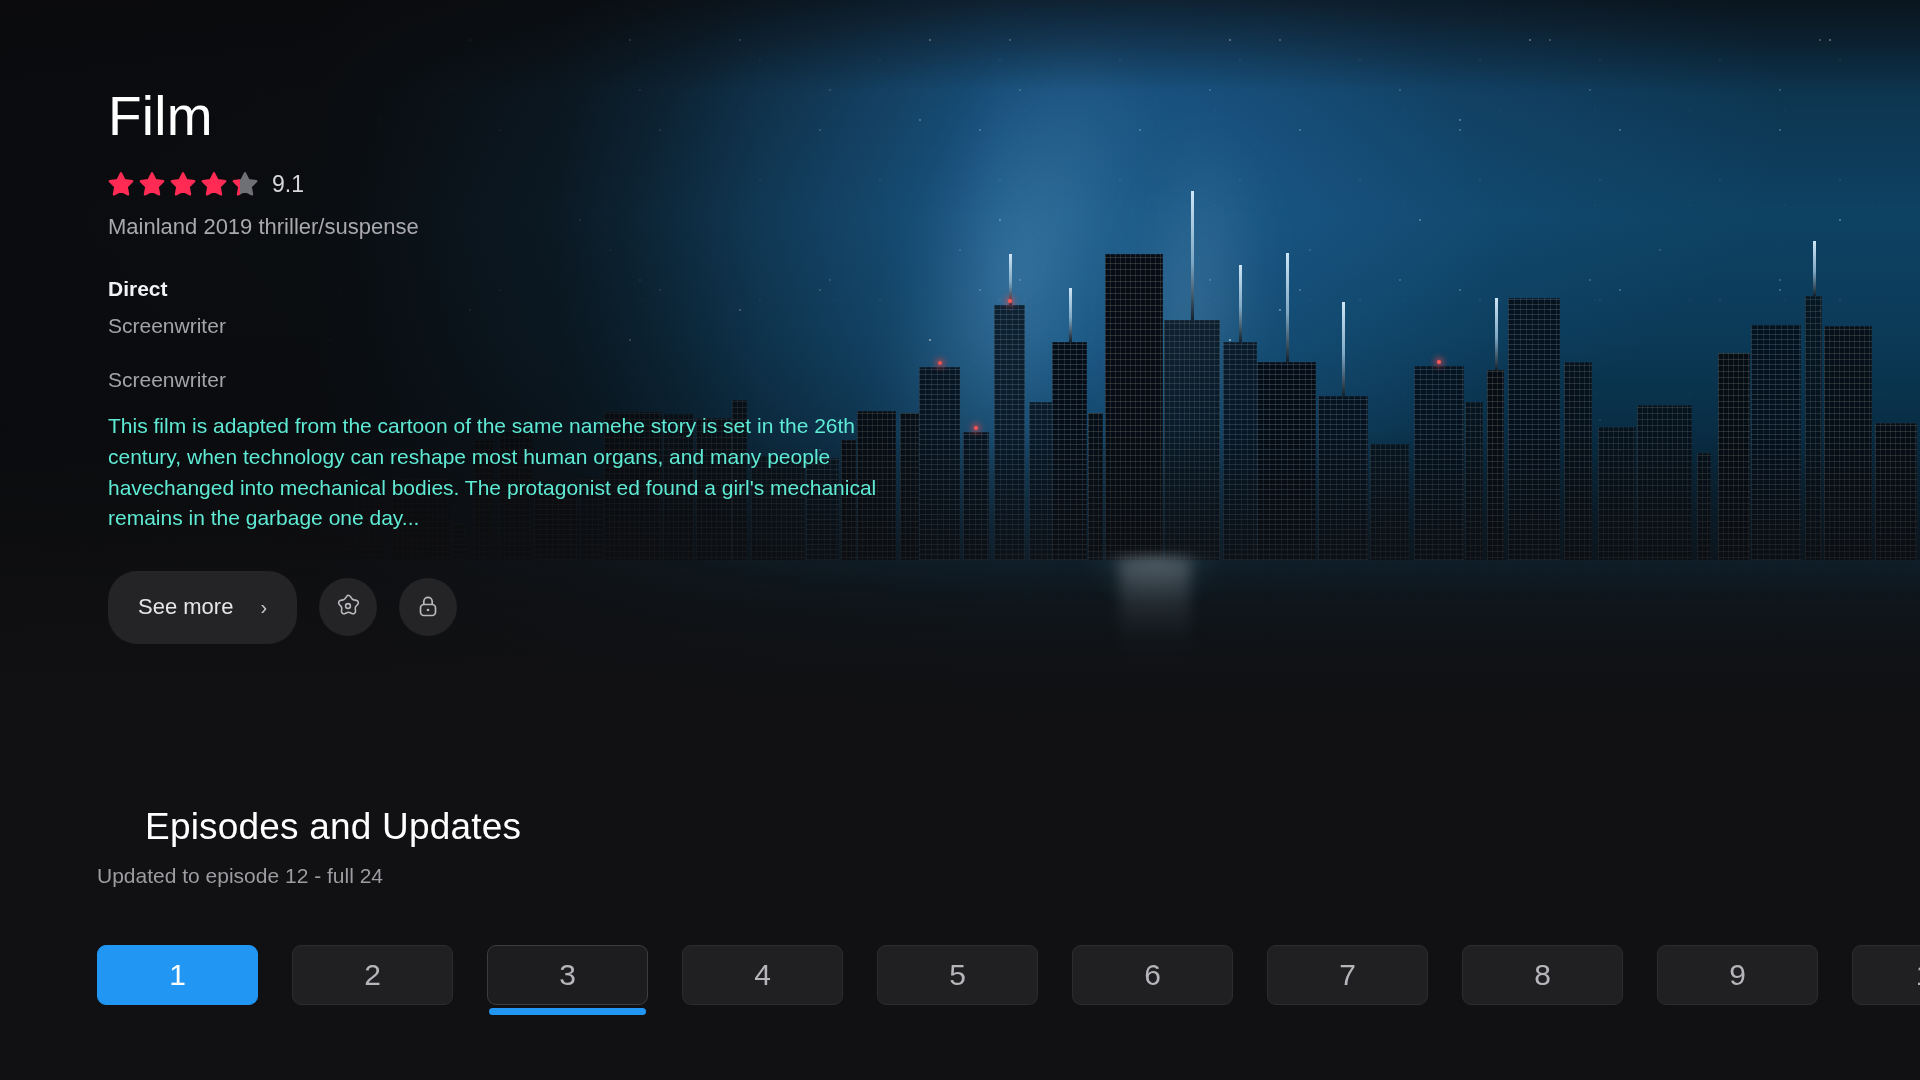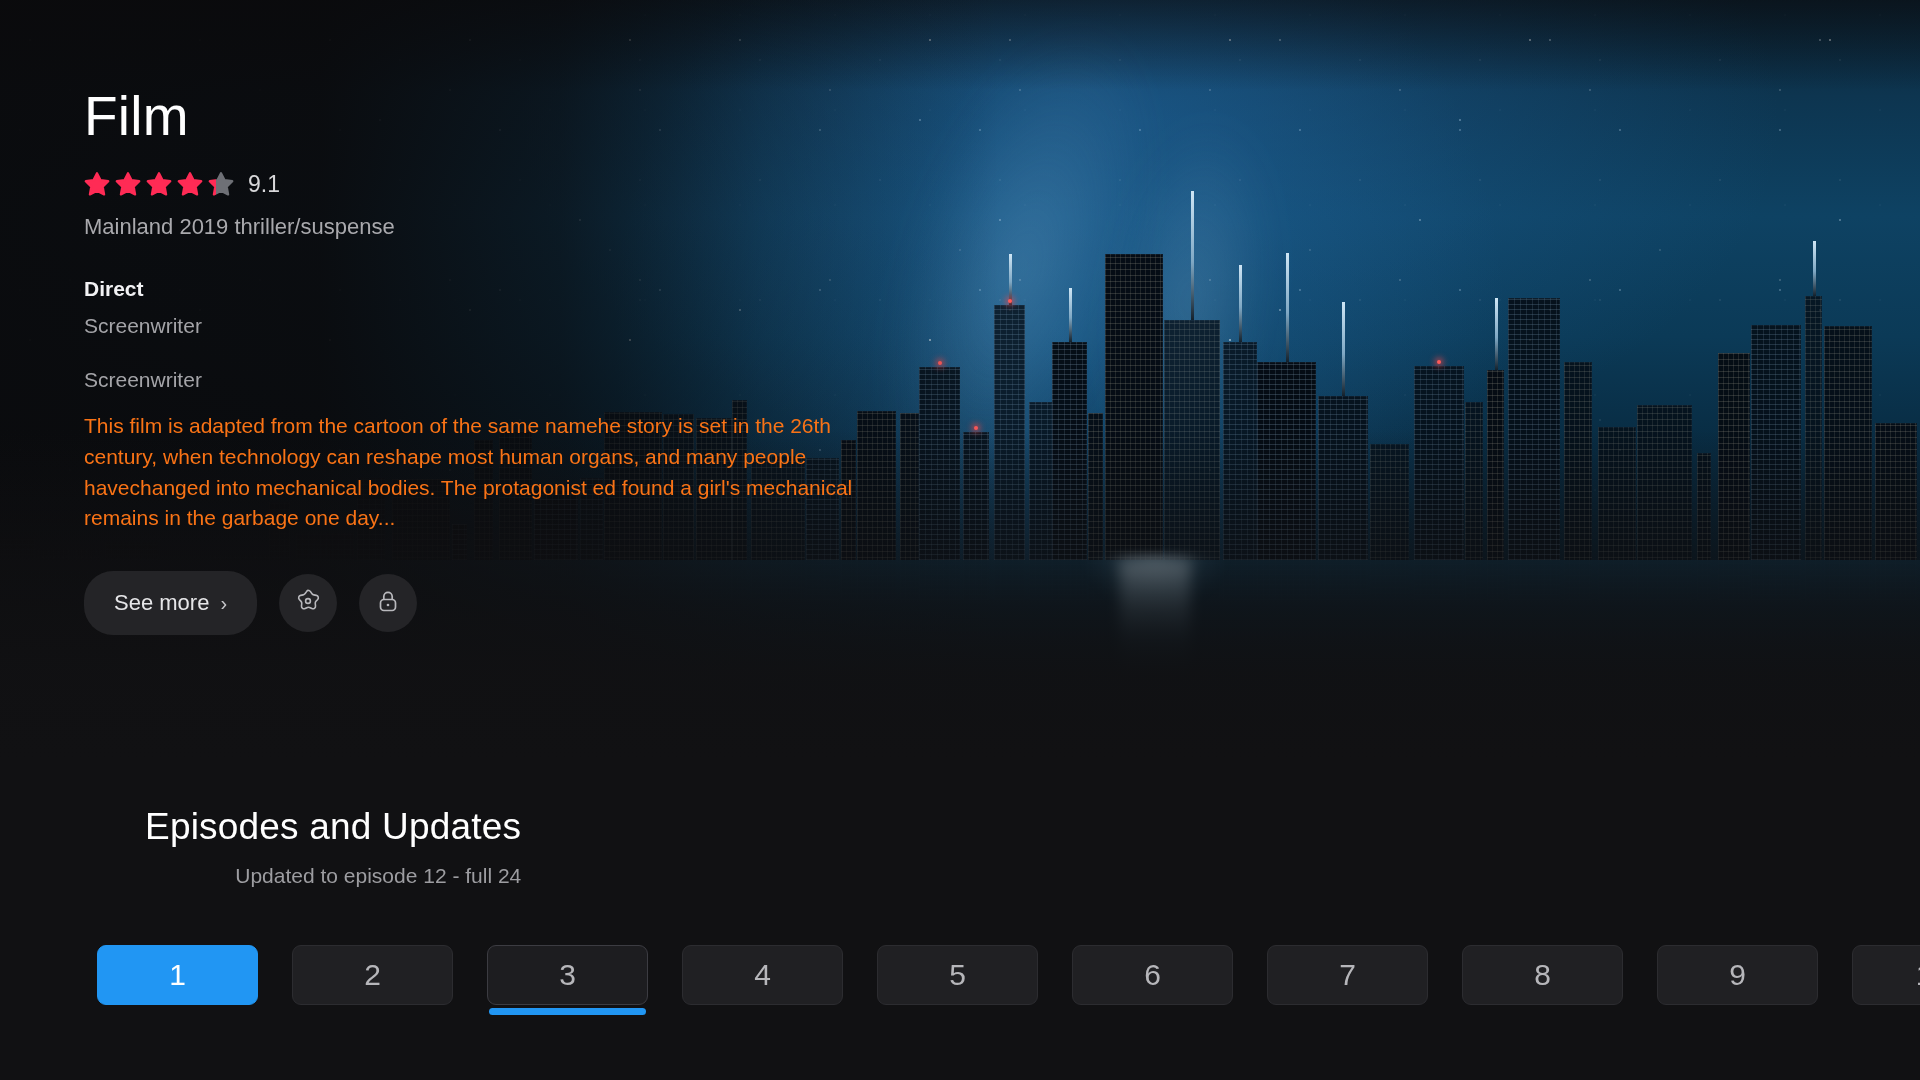--- a/index.html
+++ b/index.html
@@ -101,57 +101,57 @@
   .scrim-bottom {
     position:absolute; left:0; bottom:0; width:1920px; height:330px;
     background:linear-gradient(180deg, rgba(17,17,19,0) 0%, rgba(17,17,19,.55) 38%, rgba(17,17,19,.92) 74%, #111113 100%);
   }
   .scrim-top {
     position:absolute; left:0; top:0; width:1920px; height:90px;
     background:linear-gradient(180deg, rgba(10,10,12,.55), rgba(10,10,12,0));
   }
 
   
-  .info { position:absolute; left:84px; top:88px; width:790px; z-index:6; }
+  .info { position:absolute; left:108px; top:88px; width:790px; z-index:6; }
 
   .title { font-size:55px; font-weight:400; color:#fff; letter-spacing:.2px; line-height:1.05; }
 
   .rating-row { display:flex; align-items:center; gap:14px; margin-top:25px; }
   .stars-wrap { display:flex; gap:5px; }
   .star { width:26px; height:26px; display:block; }
   .rating-num { font-size:23px; color:#d8d8da; font-weight:400; }
 
   .genre { margin-top:16px; font-size:22px; color:#a9a9ad; font-weight:400; }
 
   .credits { margin-top:33px; }
   .credit-label { font-size:21px; color:#f2f2f4; font-weight:700; line-height:1.5; }
   .credit-value { font-size:21px; color:#a4a4a8; font-weight:400; line-height:1.5; margin-top:6px; }
   .credit-block + .credit-block { margin-top:22px; }
 
   .synopsis {
-    margin-top:16px; font-size:21px; line-height:1.46; color:#f97316;
+    margin-top:16px; font-size:21px; line-height:1.46; color:#5eead4;
     width:780px; font-weight:400;
   }
 
   .actions { display:flex; align-items:center; gap:22px; margin-top:37px; }
   .see-more {
-    height:64px; padding:0 30px; border-radius:29px; background:#242427;
-    display:flex; align-items:center; gap:11px; cursor:pointer; border:none;
+    height:73px; padding:0 30px; border-radius:29px; background:#242427;
+    display:flex; align-items:center; gap:27px; cursor:pointer; border:none;
   }
   .see-more-label { font-size:22px; color:#e6e6e8; }
   .chev { font-size:20px; color:#c9c9cd; line-height:1; }
   .icon-btn {
     width:58px; height:58px; border-radius:50%; background:#242427;
     display:flex; align-items:center; justify-content:center; cursor:pointer; border:none;
   }
 
   
   .episodes { position:absolute; left:97px; top:806px; z-index:6; }
   .ep-title { font-size:37px; color:#fff; font-weight:400; letter-spacing:.2px;margin-left:48px; }
-  .ep-sub { margin-top:16px; font-size:21px; color:#9d9da1;text-align:right; }
+  .ep-sub { margin-top:16px; font-size:21px; color:#9d9da1; }
 
   .ep-list { position:absolute; left:97px; top:945px; display:flex; gap:34px; z-index:6; }
   .ep-btn {
     width:161px; height:60px; border-radius:9px; background:#202023;
     border:1px solid #2c2c30; display:flex; align-items:center; justify-content:center;
     font-size:30px; color:#b6b6ba; cursor:pointer; position:relative; flex:0 0 auto;
   }
   .ep-btn.active { background:#2196f3; border-color:#2196f3; color:#fff; }
   .ep-btn.focused { border-color:#3c3c42; background:#1d1d20; }
   .ep-btn.focused::after {

